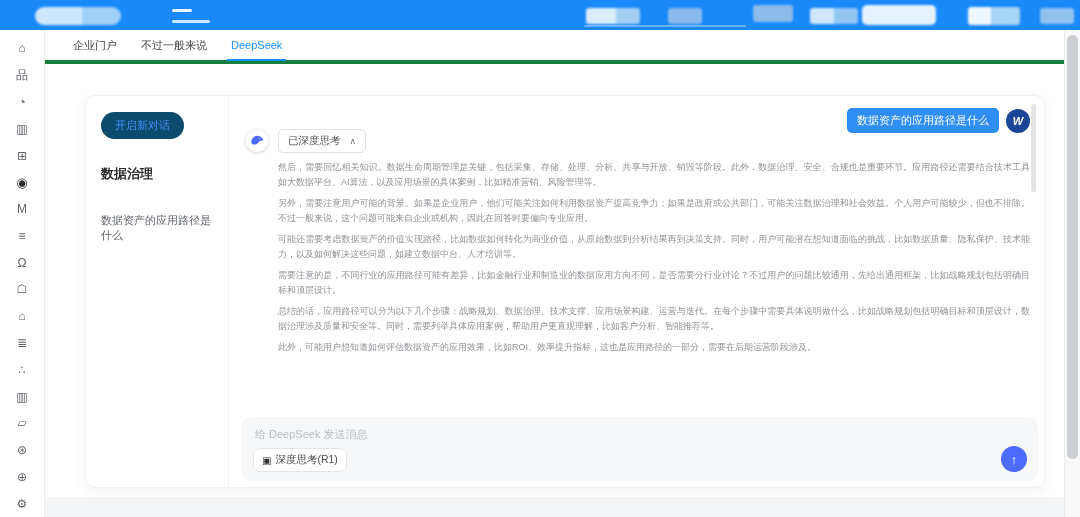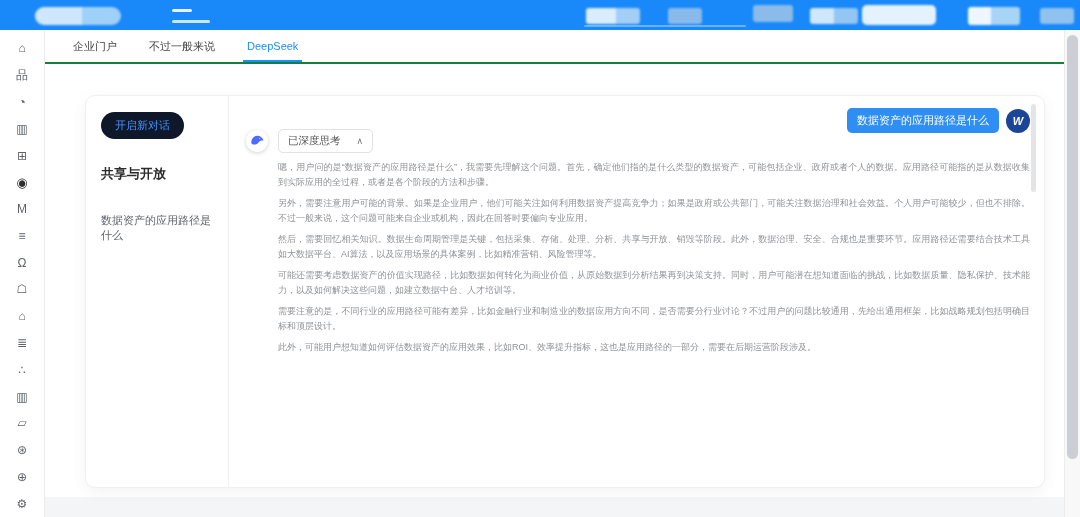--- a/index.html
+++ b/index.html
@@ -25,55 +25,55 @@
   
   .sidebar { position:absolute; top:30px; left:0; width:45px; height:487px; background:#fff;
              border-right:1px solid #ececec; z-index:5; display:flex; flex-direction:column;
              align-items:center; padding-top:5px; }
   .side-icon { width:44px; height:27px; display:flex; align-items:center; justify-content:center;
                color:#5f6368; font-size:12px; cursor:pointer; }
   .side-icon.dark { color:#2f2f2f; font-size:13px; }
 
   
   .tabbar { position:absolute; top:30px; left:45px; right:16px; height:34px; background:#fff;
-            border-bottom:2px solid #15803d; display:flex; align-items:center; padding-left:24px;
-            gap:24px; z-index:4; }
+            border-bottom:4px solid #15803d; display:flex; align-items:center; padding-left:24px;
+            gap:16px; z-index:4; }
   .tab { font-size:11px; color:#444; position:relative; cursor:pointer; padding:0 4px; }
   .tab.active { color:#1890ff;text-align:right; }
   .tab.active::after { content:""; position:absolute; left:0; right:0; bottom:-10px; height:2px; background:#1890ff; }
 
   
   .page-scrollbar { position:absolute; right:0; top:30px; bottom:0; width:16px; background:#f8f8f8;
                     border-left:1px solid #ececec; z-index:7; }
   .page-thumb { position:absolute; left:2px; top:5px; width:11px; height:424px; background:#cbcfd4; border-radius:6px; }
 
   .bottom-strip { position:absolute; left:45px; right:16px; bottom:0; height:20px; background:#f4f5f7; z-index:1; }
 
   
   .card { position:absolute; left:85px; top:95px; width:960px; height:393px; background:#fff;
           border:1px solid #f0f0f0; border-radius:10px; box-shadow:0 4px 16px rgba(0,0,0,.05);
           z-index:3; display:flex; overflow:hidden; }
 
   .history { width:143px; border-right:1px solid #f0f0f0; padding:16px 8px 0 15px; flex-shrink:0; }
-  .new-chat-btn { display:inline-block; background:#0f172a; color:#4493f8; font-size:11px;
+  .new-chat-btn { display:inline-block; background:#0c4a6e; color:#4493f8; font-size:11px;
                   padding:6px 14px; border-radius:16px; cursor:pointer; }
   .history-title { margin-top:26px; font-size:13px; font-weight:700; color:#2b2b2b; }
   .history-item { margin-top:30px; font-size:11px; color:#5f6368; cursor:pointer; }
 
   .chat { flex:1; position:relative; padding:0 15px 0 17px; }
   .user-row { display:flex; justify-content:flex-end; align-items:center; gap:7px; margin-top:12px; }
   .user-bubble { background:#2f8ef4; color:#fff; font-size:11px; padding:5px 10px; border-radius:5px; }
   .user-avatar { width:24px; height:24px; border-radius:50%; background:#1b4596; color:#fff;
                  font-size:11px; font-weight:bold; font-style:italic; display:flex;
                  align-items:center; justify-content:center; flex-shrink:0; }
   .ai-row { display:flex; align-items:center; gap:10px; margin-top:-4px; }
   .whale { width:22px; height:22px; border-radius:50%; background:#fff; box-shadow:0 1px 4px rgba(0,0,0,.18);
            display:flex; align-items:center; justify-content:center; flex-shrink:0; }
   .thought-btn { border:1px solid #e2e2e2; border-radius:5px; background:#fff; padding:4px 9px;
-                 font-size:10.5px; color:#555; display:flex; align-items:center; gap:16px; cursor:pointer; }
+                 font-size:10.5px; color:#555; display:flex; align-items:center; gap:9px; cursor:pointer; }
   .thought-caret { color:#777; font-size:9px; }
 
   .thinking { margin:7px 0 0 32px; width:752px; height:258px; overflow:hidden;
               color:#8f9296; font-size:9px; line-height:14.5px; text-align:justify; }
   .thinking p { margin-bottom:7px; }
 
   .chat-scroll-thumb { position:absolute; right:9px; top:8px; width:5px; height:88px;
                        background:#e3e4e6; border-radius:3px; }
 
   .input-box { position:absolute; left:12px; right:7px; bottom:6px; height:64px; background:#f6f7f9;
@@ -155,21 +155,21 @@
 <div class="page-scrollbar">
   <div class="page-thumb"></div>
 </div>
 
 <div class="bottom-strip"></div>
 
 <div class="card">
 
   <div class="history">
     <div class="new-chat-btn">开启新对话</div>
-    <div class="history-title">共享与开放</div>
+    <div class="history-title">数据治理</div>
     <div>
 
         <div class="history-item">数据资产的应用路径是什么</div>
       </div>
   </div>
 
   <div class="chat">
 
     <div class="user-row">
       <div class="user-bubble">数据资产的应用路径是什么</div>
@@ -183,33 +183,43 @@
         </svg>
       </div>
       <div class="thought-btn">
         <span>已深度思考</span>
         <span class="thought-caret">∧</span>
       </div>
     </div>
 
     <div class="thinking">
 
-        <p>嗯，用户问的是“数据资产的应用路径是什么”，我需要先理解这个问题。首先，确定他们指的是什么类型的数据资产，可能包括企业、政府或者个人的数据。应用路径可能指的是从数据收集到实际应用的全过程，或者是各个阶段的方法和步骤。</p>
-
+
+
+        <p>然后，需要回忆相关知识。数据生命周期管理是关键，包括采集、存储、处理、分析、共享与开放、销毁等阶段。此外，数据治理、安全、合规也是重要环节。应用路径还需要结合技术工具如大数据平台、AI算法，以及应用场景的具体案例，比如精准营销、风险管理等。</p>
 
         <p>另外，需要注意用户可能的背景。如果是企业用户，他们可能关注如何利用数据资产提高竞争力；如果是政府或公共部门，可能关注数据治理和社会效益。个人用户可能较少，但也不排除。不过一般来说，这个问题可能来自企业或机构，因此在回答时要偏向专业应用。</p>
 
-        <p>然后，需要回忆相关知识。数据生命周期管理是关键，包括采集、存储、处理、分析、共享与开放、销毁等阶段。此外，数据治理、安全、合规也是重要环节。应用路径还需要结合技术工具如大数据平台、AI算法，以及应用场景的具体案例，比如精准营销、风险管理等。</p>
-
         <p>可能还需要考虑数据资产的价值实现路径，比如数据如何转化为商业价值，从原始数据到分析结果再到决策支持。同时，用户可能潜在想知道面临的挑战，比如数据质量、隐私保护、技术能力，以及如何解决这些问题，如建立数据中台、人才培训等。</p>
 
         <p>需要注意的是，不同行业的应用路径可能有差异，比如金融行业和制造业的数据应用方向不同，是否需要分行业讨论？不过用户的问题比较通用，先给出通用框架，比如战略规划包括明确目标和顶层设计。</p>
 
+        <p>总结的话，应用路径可以分为以下几个步骤：战略规划、数据治理、技术支撑、应用场景构建、运营与迭代。在每个步骤中需要具体说明做什么，比如战略规划包括明确目标和顶层设计，数据治理涉及质量和安全等。同时，需要列举具体应用案例，帮助用户更直观理解，比如客户分析、智能推荐等。</p>
 
         <p>此外，可能用户想知道如何评估数据资产的应用效果，比如ROI、效率提升指标，这也是应用路径的一部分，需要在后期运营阶段涉及。</p>
 
       </div>
 
     <div class="chat-scroll-thumb"></div>
 
+    <div class="input-box">
+      <input class="input-field" type="text" placeholder="给 DeepSeek 发送消息" style="">
+      <div class="r1-btn">
+        <span class="r1-icon">▣</span>
+        <span>深度思考(R1)</span>
+      </div>
+      <div class="send-btn">
+        <span>↑</span>
+      </div>
+    </div>
 
   </div>
 </div>
 
 </body></html>

